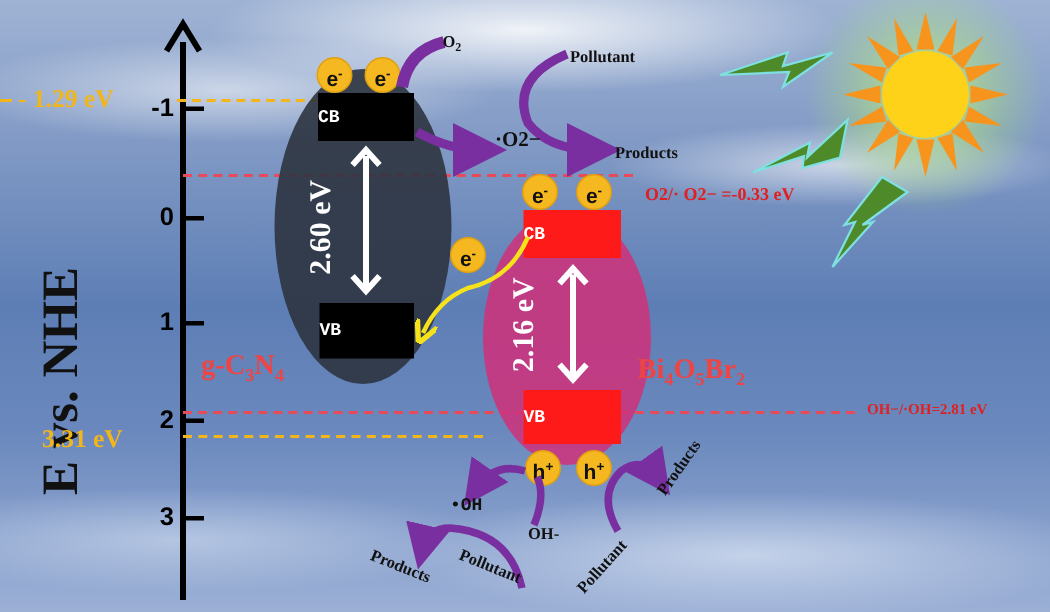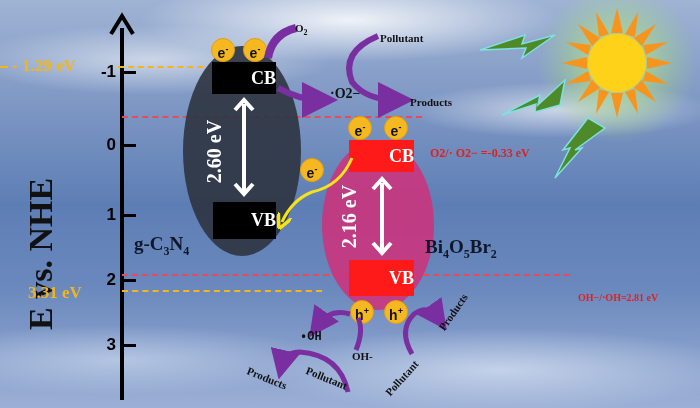--- a/index.html
+++ b/index.html
@@ -13,26 +13,26 @@
       radial-gradient(ellipse 300px 50px at 120px 360px, rgba(210,222,240,0.6), rgba(255,255,255,0) 70%),
       linear-gradient(180deg,#9fb3d4 0%,#7f98c4 25%,#5d7eb5 50%,#6a88bd 70%,#9cb0d6 100%);}
   .abs{position:absolute;}
   .axis-line{position:absolute;left:120px;top:28px;width:4px;height:372px;background:#000;}
   .tick{position:absolute;left:122px;width:14px;height:3px;background:#000;}
   .tick-label{position:absolute;font-family:"Liberation Sans",sans-serif;font-weight:bold;font-size:17px;color:#000;text-align:right;width:30px;}
   .ylabel{position:absolute;left:20px;top:200px;transform:rotate(-90deg);transform-origin:left top;font-weight:bold;font-size:34px;color:#111;white-space:nowrap;}
   .ylabel{left:22px;top:330px;}
   .dash{position:absolute;height:0;border-top:2px dashed;}
   .level-text{position:absolute;font-weight:bold;font-size:17px;color:#f2b51a;}
-  .red-text{position:absolute;font-weight:bold;font-size:12px;color:#e02020;white-space:nowrap;margin-top:24px;}
-  .band{position:absolute;font-family:Liberation Serif, serif;font-weight:bold;font-size:18px;color:#fff;text-align:right;}
+  .red-text{position:absolute;font-weight:bold;font-size:12px;color:#e02020;white-space:nowrap;}
+  .band{position:absolute;font-family:Liberation Mono, monospace;font-weight:bold;font-size:12px;color:#fff;text-align:left;}
   .ball{position:absolute;width:22px;height:22px;border-radius:50%;background:#f5b820;border:1px solid #e0a010;
         font-family:"Liberation Sans",sans-serif;font-weight:bold;font-size:14px;line-height:21px;text-align:center;color:#111;}
   .ball sup{font-size:9px;}
-  .material{position:absolute;font-weight:bold;font-size:19px;color:#0f172a;white-space:nowrap;}
+  .material{position:absolute;font-weight:bold;font-size:19px;color:#ef4444;white-space:nowrap;}
   .gap{position:absolute;font-weight:bold;font-size:20px;color:#fff;transform:rotate(-90deg);white-space:nowrap;}
   .small{position:absolute;font-weight:bold;font-size:11px;color:#111;white-space:nowrap;}
 </style>
 </head>
 <body>
 
 <div class="bg"></div>
 
 <svg class="abs" style="left:470px;top:0" width="230" height="180">
   <defs>

